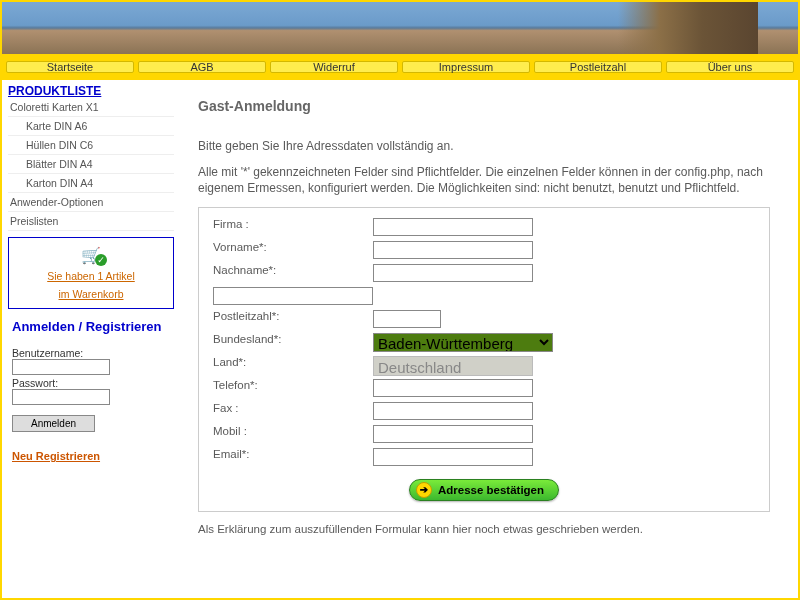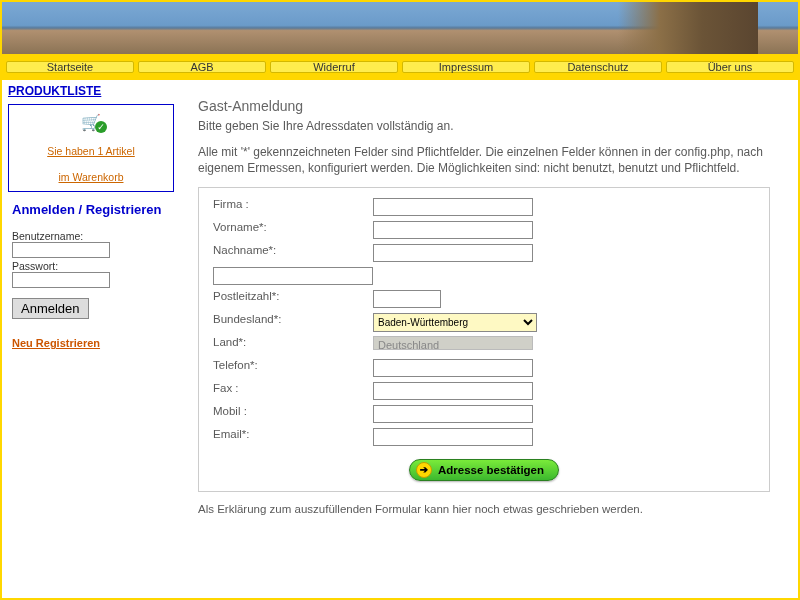--- a/index.html
+++ b/index.html
@@ -12,59 +12,68 @@
 .body{flex:1;display:flex;overflow:hidden}
 .sidebar{width:178px;padding:4px 6px;font-size:11px}
 .sidebar h3{color:#0000cc;text-decoration:underline;font-size:12px;font-weight:bold;margin-bottom:0}
 .cat-list{list-style:none}
 .cat-list li{padding:3px 2px;border-bottom:1px solid #eee;color:#555;cursor:pointer;font-size:10.5px}
 .cat-list li.sub{padding-left:18px}
 .cart-box{border:1px solid #0000cc;margin-top:6px;padding:8px 4px;text-align:center}
 .cart-icon{display:inline-block;width:24px;height:18px;position:relative}
 .cart-icon::before{content:"🛒";font-size:16px}
 .cart-check{position:absolute;right:-4px;bottom:-2px;width:12px;height:12px;background:#2a9d2a;border-radius:50%;color:#fff;font-size:9px;line-height:12px}
-.cart-link{color:#cc6600;text-decoration:underline;font-size:10.5px;display:block;margin-top:14px}
+.cart-link{color:#cc6600;text-decoration:underline;font-size:10.5px;display:block;margin-top:6px}
 .login-box{margin-top:6px;padding:4px}
 .login-title{color:#0000cc;font-weight:bold;font-size:13px;margin-bottom:13px}
 .login-box label{font-size:10.5px;color:#333;display:block;margin-top:2px}
 .login-box input[type=text],.login-box input[type=password]{width:98px;border:1px solid #888;font-size:10.5px;padding:1px}
-.login-btn{margin-top:10px;font-size:13px;padding:2px 8px;background:#ddd;border:1px solid #888;cursor:pointer}
+.login-btn{margin-top:10px;font-size:10px;padding:2px 18px;background:#ddd;border:1px solid #888;cursor:pointer}
 .reg-link{display:block;margin-top:18px;color:#cc5500;font-weight:bold;text-decoration:underline;font-size:11px}
 .main{flex:1;padding:18px 28px 8px 18px;font-size:12px;color:#5a5a5a;overflow:auto}
-.main h2{font-size:14px;color:#666;margin-bottom:4px;font-weight:normal}
+.main h2{font-size:14px;color:#666;margin-bottom:24px;font-weight:bold}
 .main p{margin-bottom:10px;line-height:1.35}
 .form-box{border:1px solid #ccc;padding:10px 14px;margin-top:8px}
 .fr{display:flex;align-items:flex-start;margin-bottom:2px;height:21px}
 .fr label{width:160px;font-size:11.5px;color:#5a5a5a}
 .fr input[type=text]{border:1px solid #888;padding:1px 3px;font-size:11px;height:18px}
 .fr input.w1{width:160px}
 .fr input.w2{width:68px}
-.fr select{border:1px solid #888;font-size:10px;width:164px;height:19px;background:#fef9c3}
-.country-field{background:#d0d0c8;color:#888;padding:2px 4px;width:160px;font-size:11px;height:14px;border:1px solid #bbb}
+.fr select{border:1px solid #888;font-size:15px;width:180px;height:19px;background:#4d7c0f}
+.country-field{background:#d0d0c8;color:#888;padding:2px 4px;width:160px;font-size:15px;height:20px;border:1px solid #bbb}
 .confirm-row{text-align:center;margin-top:10px}
 .confirm-btn{display:inline-flex;align-items:center;background:linear-gradient(to bottom,#7aeb3a,#3cb82e);border:1px solid #2a8020;border-radius:11px;padding:2px 14px 2px 6px;font-size:11.5px;font-weight:bold;color:#000;cursor:pointer;box-shadow:0 1px 2px rgba(0,0,0,.3)}
 .arrow-circ{width:16px;height:16px;border-radius:50%;background:#ffd700;margin-right:6px;display:flex;align-items:center;justify-content:center;font-size:10px;color:#000;border:1px solid #c0a000}
 .footer-note{margin-top:10px;font-size:11.5px;color:#5a5a5a}
 </style>
 </head>
 <body>
 
 <div class="page">
   <div class="hero"></div>
   <div class="nav">
     <div class="nav-item">Startseite</div>
     <div class="nav-item">AGB</div>
     <div class="nav-item">Widerruf</div>
     <div class="nav-item">Impressum</div>
-    <div class="nav-item">Datenschutz</div>
+    <div class="nav-item">Postleitzahl</div>
     <div class="nav-item">Über uns</div>
   </div>
   <div class="body">
     <aside class="sidebar">
       <h3>PRODUKTLISTE</h3>
+      <ul class="cat-list">
+        <li>Coloretti Karten X1</li>
+        <li class="sub">Karte DIN A6</li>
+        <li class="sub">Hüllen DIN C6</li>
+        <li class="sub">Blätter DIN A4</li>
+        <li class="sub">Karton DIN A4</li>
+        <li>Anwender-Optionen</li>
+        <li>Preislisten</li>
+      </ul>
       <div class="cart-box">
         <span class="cart-icon"><span class="cart-check">✓</span></span>
         <a class="cart-link">Sie haben 1 Artikel</a>
         <a class="cart-link">im Warenkorb</a>
       </div>
       <div class="login-box">
         <div class="login-title">Anmelden / Registrieren</div>
         <label>Benutzername:</label>
         <input type="text" style="">
         <label>Passwort:</label>

